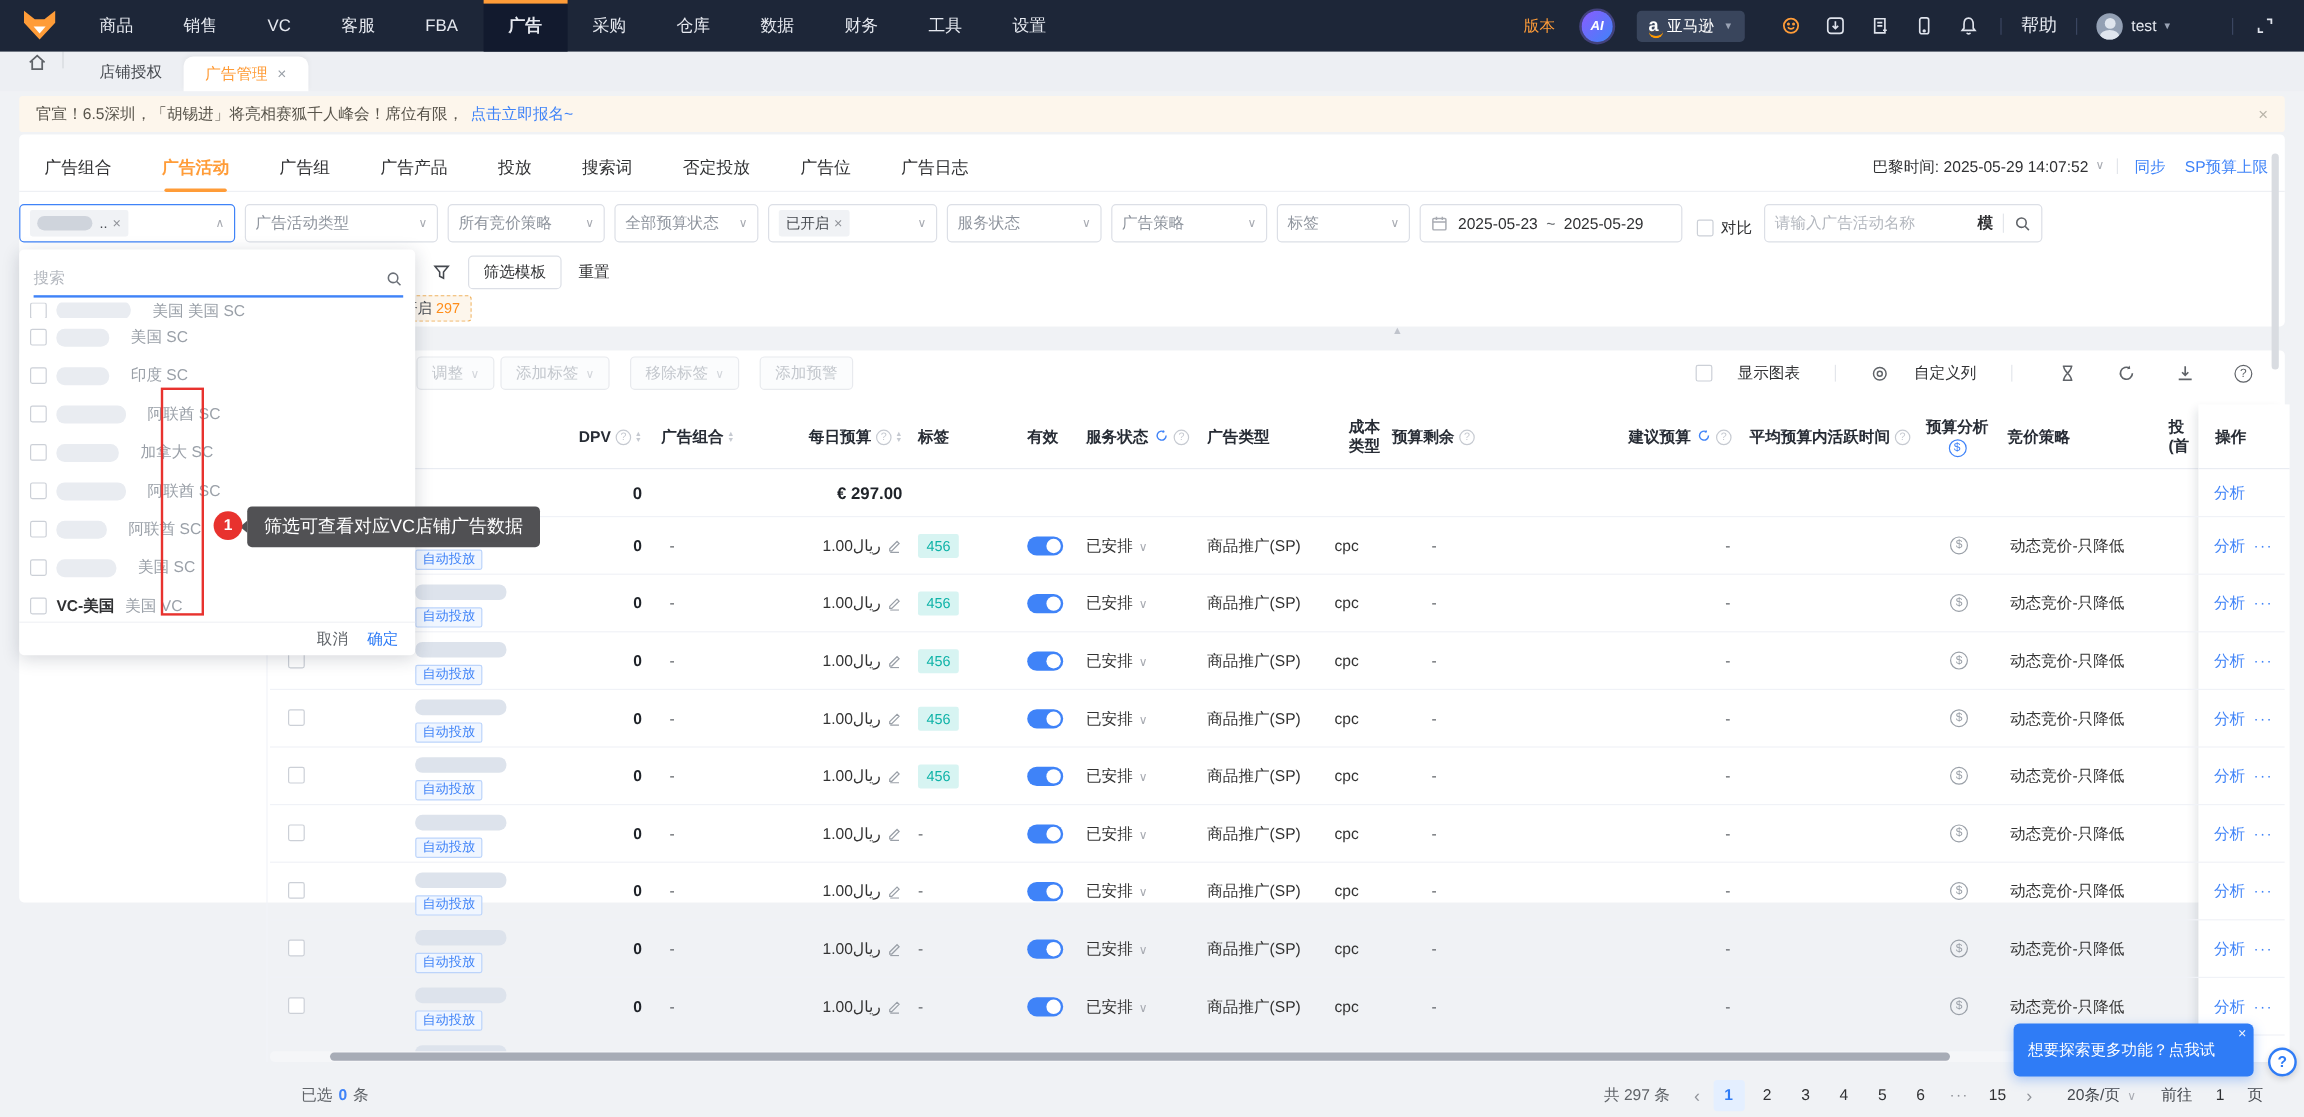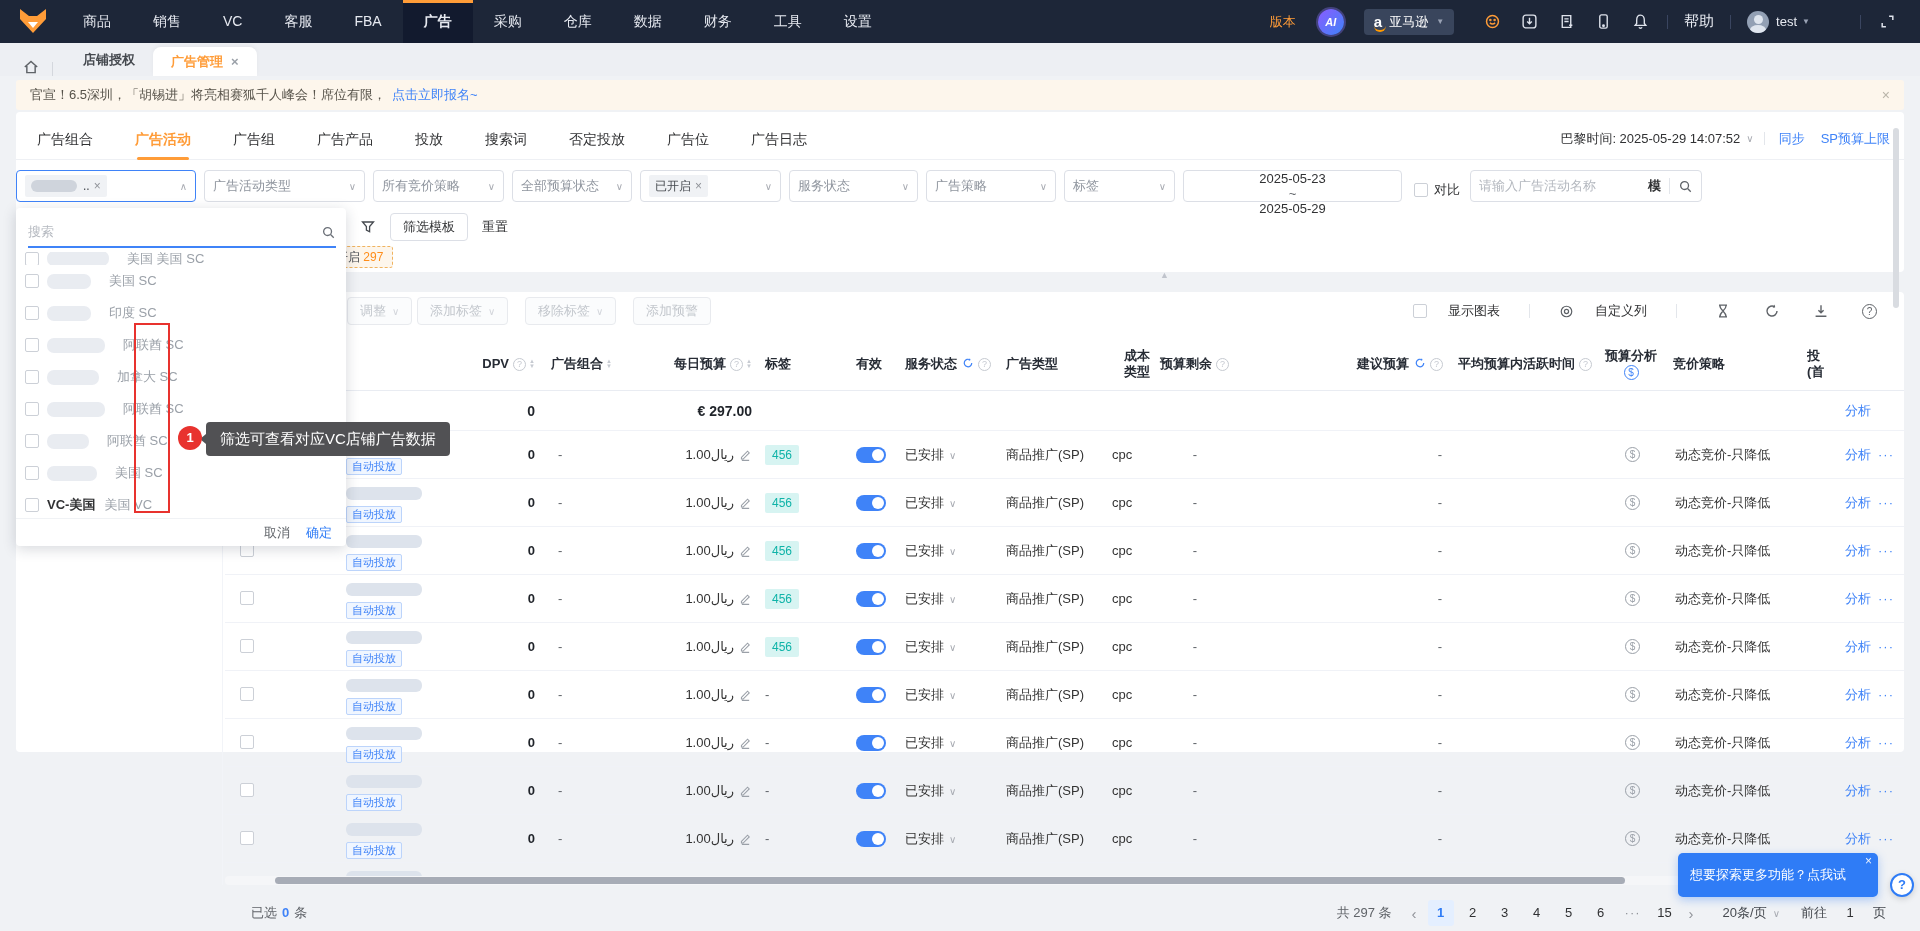--- a/index.html
+++ b/index.html
@@ -27,21 +27,21 @@
   .tn-icon { width:17px; height:17px; color:#dfe3ec; margin:0 10px; }
   .tn-icon.orange { color:#ff9c38; }
   .tn-div { width:1px; height:14px; background:#3a4560; margin:0 8px; }
   .help-lbl { color:#e6e9f0; font-size:15px; margin:0 8px; }
   .avatar { width:22px; height:22px; border-radius:50%; background:#93a0b4; margin:0 7px 0 8px; position:relative; overflow:hidden; }
   .avatar::before { content:''; position:absolute; left:6.5px; top:4px; width:9px; height:9px; border-radius:50%; background:#dfe5ee; }
   .avatar::after { content:''; position:absolute; left:3px; top:14px; width:16px; height:10px; border-radius:50%; background:#dfe5ee; }
   .user-name { color:#e6e9f0; font-size:13px; margin-right:5px; }
 
   
-  .tabbar { position:absolute; left:0; top:43px; width:1920px; height:33px; background:#edeff3; display:flex; align-items:flex-end;font-weight:bold; }
+  .tabbar { position:absolute; left:0; top:43px; width:1920px; height:33px; background:#edeff3; display:flex; align-items:flex-start; }
   .home-ic { width:18px; height:18px; color:#5f6368; margin:0 12px 0 22px; }
   .tb-div { width:1px; height:14px; background:#d4d7dd; margin-right:12px; }
   .tab { font-size:13px; color:#45494f; padding:0 18px; line-height:33px; }
   .tab.active { background:#fff; color:#ff9c38; border-radius:8px 8px 0 0; height:29px; line-height:29px; margin-top:4px; box-shadow:0 -2px 4px rgba(0,0,0,.04); }
   .tab .x { color:#9aa0a8; margin-left:8px; font-size:13px; }
 
   
   .announce { position:absolute; left:16px; top:80px; width:1888px; height:30px; background:#fdf6ec; border-radius:3px;
     display:flex; align-items:center; padding:0 14px; font-size:13px; color:#57534a; }
   .announce .link { color:#3f83f8; margin-left:6px; }
@@ -59,21 +59,21 @@
   .sn-div { width:1px; height:13px; background:#e3e6eb; margin-right:14px; }
   .blue-link { color:#3f83f8; margin-right:16px; }
 
   .frow1 { position:absolute; left:0; top:58px; width:100%; height:32px; display:flex; padding-left:0; }
   .fbox { height:32px; border:1px solid #dcdfe6; border-radius:4px; display:flex; align-items:center; padding:0 8px; margin-right:8px; background:#fff; color:#8f959e; font-size:13px; position:relative; }
   .fbox .chev { margin-left:auto; color:#a8abb2; font-size:10px; padding-left:6px; }
   .fbox.focus { border-color:#3f83f8; }
   .minitag { background:#f0f2f5; border-radius:2px; height:22px; display:flex; align-items:center; padding:0 6px; color:#45494f; font-size:12px; }
   .minitag .blurb { width:46px; height:12px; background:#cfd4dc; border-radius:6px; margin-right:6px; }
   .minitag .x { color:#909399; margin-left:4px; font-size:12px; }
-  .datebox { color:#303133;flex-direction:column; }
+  .datebox { color:#303133; }
   .cal-ic { width:15px; height:15px; color:#a8abb2; margin-right:8px; }
   .cmp { display:flex; align-items:center; margin:7px 10px 0 4px; color:#303133; }
   .cb { width:14px; height:14px; border:1px solid #ccd0d7; border-radius:2px; background:#fff; display:inline-block; }
   .cmp .cb { margin-right:6px; }
   .searchbox { width:232px; }
   .searchbox .ph { color:#b4b8bf; }
   .fuzzy { margin-left:auto; font-weight:bold; color:#303133; }
   .sb-div { width:1px; height:16px; background:#e3e6eb; margin:0 8px; }
   .mag-ic { width:15px; height:15px; color:#5f6368; }
 
@@ -454,20 +454,23 @@
     <span class="th h-sugg"><span>建议预算</span><svg class="rf-ic" viewBox="0 0 16 16" fill="none" stroke="currentColor" stroke-width="1.6">
           <path d="M13 8 A5 5 0 1 1 10.8 3.9"></path>
           <path d="M10.6 1.6 L11.2 4.2 L8.6 4.8" fill="currentColor" stroke="none"></path>
         </svg><span class="info-ic">?</span></span>
     <span class="th h-avg"><span>平均预算内活跃时间</span><span class="info-ic">?</span></span>
     <span class="th h-money two-line"><span>预算分析</span><br><span class="money blue">$</span></span>
     <span class="th h-strategy"><span>竞价策略</span></span>
     <span class="th h-clip two-line" style="text-align:left;"><span>投</span><br><span>(首</span></span>
   </div>
 
+  <div class="fixedcol">
+    <div class="fc-head">操作</div>
+  </div>
 
   <div class="srow">
     <span class="cell c-dpv bold" style="font-size:14px;">0</span>
     <span class="cell c-budget bold" style="font-size:14px;">€ 297.00</span>
     <span class="cell c-action" style="z-index:3;">分析</span>
   </div>
 
   <div class="rows">
 
       <div class="trow">

